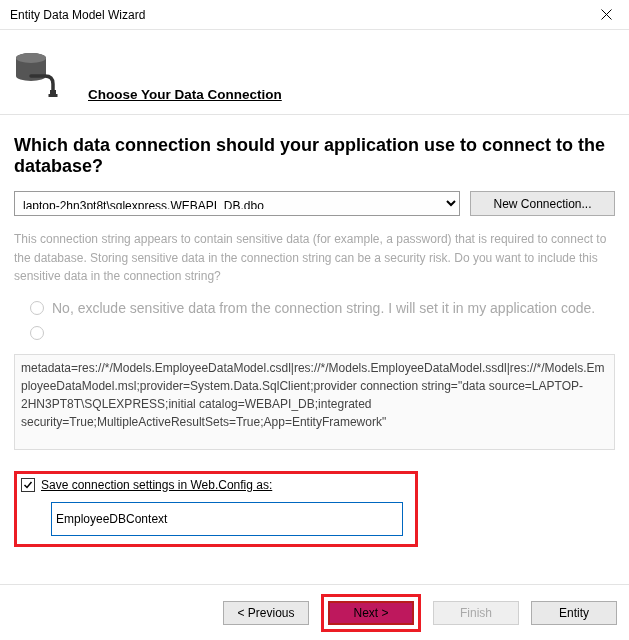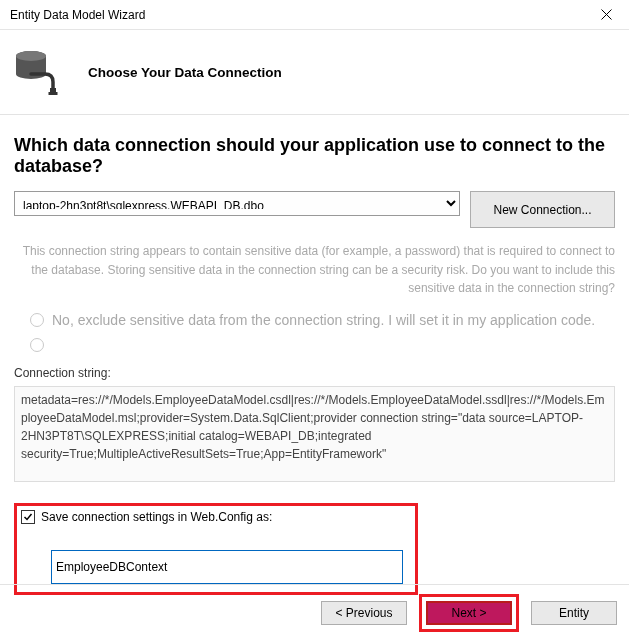--- a/index.html
+++ b/index.html
@@ -18,43 +18,44 @@
     border-bottom: 1px solid #e5e5e5;
   }
   .titlebar .title { flex: 1; font-size: 12px; }
   .titlebar .close {
     width: 46px; height: 30px; display: flex;
     align-items: center; justify-content: center;
     font-size: 14px;
   }
   .close svg { width: 11px; height: 11px; }
   .header {
-    display: flex; align-items: center;
+    display: flex; align-items: flex-end;
     padding: 12px 18px 12px 14px;
     border-bottom: 1px solid #e3e3e3;
     height: 85px;
+    text-decoration: underline;
   }
   .header-icon { width: 56px; height: 56px; margin-right: 18px; }
   .header-title { font-weight: 600; font-size: 13.5px; }
   .body {
     padding: 20px 14px 0 14px;
   }
   .prompt-bold { font-weight: 600; font-size: 18px; margin-bottom: 14px; }
   .row { display: flex; gap: 10px; margin-bottom: 14px; }
   select.conn-select {
     flex: 1; height: 25px; font: inherit;
     border: 1px solid #999; background: #fefefe; padding: 6px 4px;
   }
   button.new-conn {
-    width: 145px; height: 37px;
+    width: 145px; height: 25px;
     font: inherit; background: #e9e9e9;
     border: 1px solid #adadad;
   }
   .disabled-text { color: #a9a9a9; line-height: 1.55; }
-  .disabled-block { margin-bottom: 14px; text-align: right; }
+  .disabled-block { margin-bottom: 14px; }
   .radio-group { margin: 8px 0 14px 16px; }
   .radio-line {
     display: flex; align-items: center;
     color: #a9a9a9; font-size: 14px;
     margin-bottom: 10px; gap: 8px;
   }
   .fake-radio {
     width: 14px; height: 14px; border: 1px solid #c9c9c9;
     border-radius: 50%; flex-shrink: 0;
   }
@@ -67,33 +68,32 @@
     overflow-y: scroll;
   }
   .save-block {
     margin-top: 18px;
     border: 3px solid #ec1c24;
     padding: 4px 8px 8px 6px;
     width: 404px;
   }
   .save-check-line {
     display: flex; align-items: flex-end; gap: 6px;
-    margin-bottom: 10px; margin-left: -2px;
+    margin-bottom: 10px; margin-left: -2px; text-decoration: underline;
   }
   .checkbox {
     width: 14px; height: 14px; border: 1px solid #333;
     display: flex; align-items: center; justify-content: center;
     font-size: 11px; line-height: 1;
   }
   input.config-name {
     width: 352px; height: 22px;
     font: inherit; margin-left: 28px;
     border: 1px solid #0067c0; padding: 16px 4px;
     color: #000;
-    margin-top: 16px;
   }
   .footer {
     position: absolute; left: 0; right: 0; bottom: 0;
     height: 56px; border-top: 1px solid #e3e3e3;
     display: flex; align-items: center; justify-content: flex-end;
     gap: 12px; padding: 7px 12px;
   }
   .footer button {
     width: 86px; height: 24px; font: inherit;
     background: #e9e9e9; border: 1px solid #adadad;
@@ -147,35 +147,35 @@
   <div class="radio-group">
     <div class="radio-line">
       <span class="fake-radio"></span>
       <span>No, exclude sensitive data from the connection string. I will set it in my application code.</span>
     </div>
     <div class="radio-line">
       <span class="fake-radio"></span>
     </div>
   </div>
 
-  <div class="label-normal">Connection string:</div>
   <textarea class="connstr" readonly="" style="">metadata=res://*/Models.EmployeeDataModel.csdl|res://*/Models.EmployeeDataModel.ssdl|res://*/Models.EmployeeDataModel.msl;provider=System.Data.SqlClient;provider connection string="data source=LAPTOP-2HN3PT8T\SQLEXPRESS;initial catalog=WEBAPI_DB;integrated security=True;MultipleActiveResultSets=True;App=EntityFramework"</textarea>
 
   <div class="save-block">
     <div class="save-check-line">
       <span class="checkbox">
         <svg width="10" height="10" viewBox="0 0 10 10">
           <polyline points="1.5,5 4,7.5 8.5,2" fill="none" stroke="#000" stroke-width="1.5"></polyline>
         </svg>
       </span>
       <span>Save connection settings in Web.Config as:</span>
     </div>
     <input class="config-name" type="text" value="EmployeeDBContext" style="">
   </div>
 </div>
 
 <div class="footer">
   <button>&lt; Previous</button>
   <span class="next-wrap">
     <button class="next">Next &gt;</button>
   </span>
+  <button class="disabled">Finish</button>
   <button>Entity</button>
 </div>
 
 </body></html>

